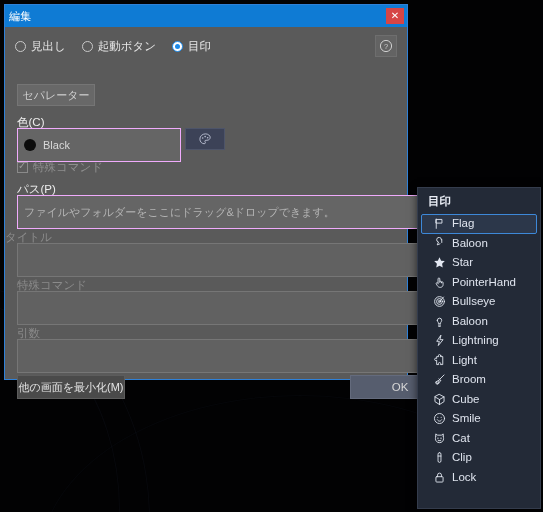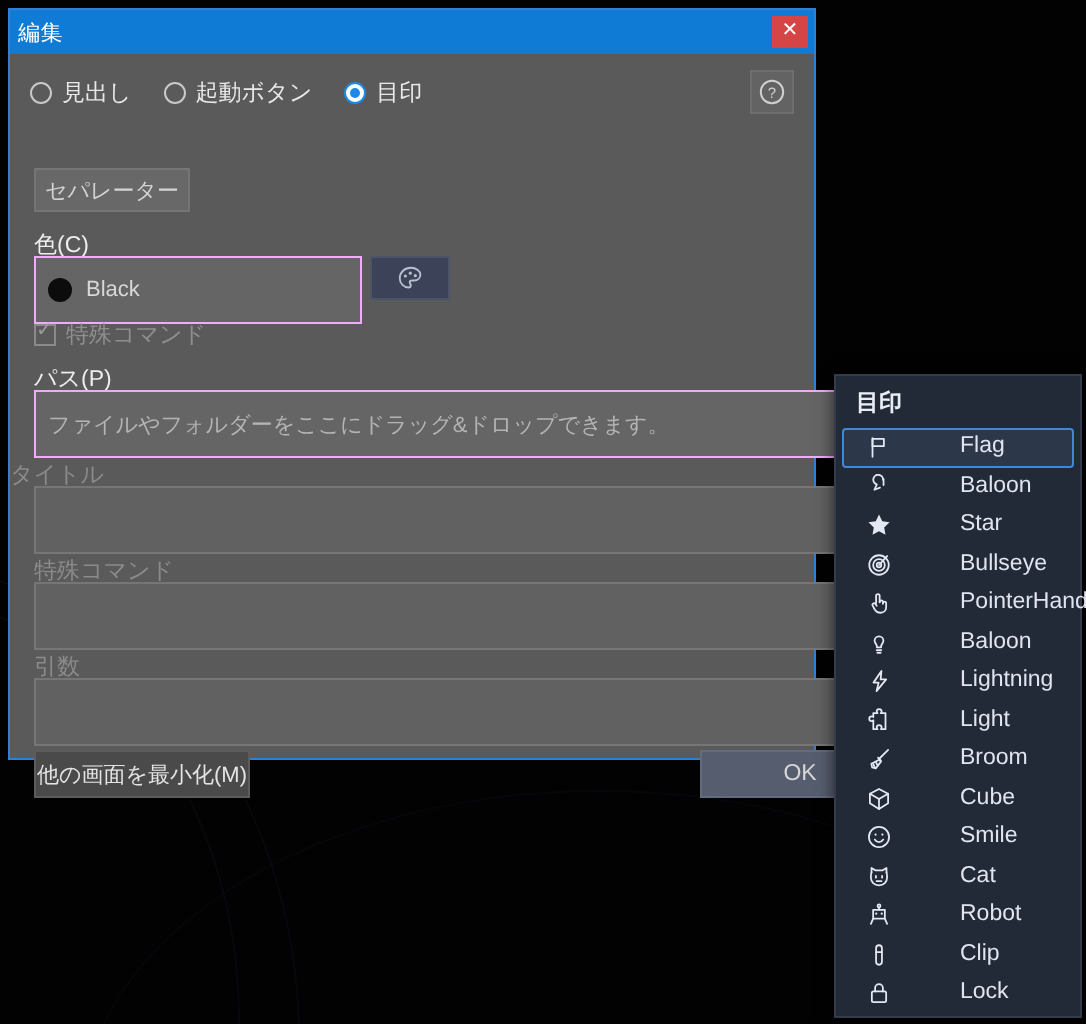--- a/index.html
+++ b/index.html
@@ -134,21 +134,21 @@
   #menu {
     position: absolute; left: 417px; top: 187px; width: 124px; height: 322px;
     background: #232a37; border: 1px solid #343c4c;
     box-shadow: 0 2px 8px rgba(0,0,0,0.6);
   }
   #menu-header {
     color: #e9edf5; font-size: 11.5px; padding: 6px 10px 5px 10px; font-weight: bold;
   }
   .menu-item {
     height: 19.5px; display: flex; align-items: center; padding-left: 10px;
-    color: #dfe4ee; font-size: 11.5px; cursor: pointer; margin: 0 3px; gap: 28px;
+    color: #dfe4ee; font-size: 11.5px; cursor: pointer; margin: 0 3px;
   }
   .menu-item.sel {
     background: #2b3purple; background: #2d3purple;
     background: #2c374a; border: 1px solid #3d88d8; border-radius: 2px;
     height: 19.5px; padding-left: 9px;
   }
   .mi-icon {
     width: 17px; flex: none; display: flex; align-items: center;
     justify-content: center; color: #e3e8f2; margin-right: 4px;
   }
@@ -267,37 +267,37 @@
           <span class="mi-icon">
             <svg width="13" height="13" viewBox="0 0 16 16">
               <path d="M8 1.6l2 4.1 4.5.6-3.3 3.2.8 4.5L8 11.9l-4 2.1.8-4.5L1.5 6.3l4.5-.6z" fill="#e3e8f2"></path>
             </svg>
           </span>
           <span class="mi-label">Star</span>
         </div>
         <div class="menu-item">
           <span class="mi-icon">
             <svg width="13" height="13" viewBox="0 0 16 16" fill="none" stroke="#e3e8f2" stroke-width="1.1" stroke-linecap="round" stroke-linejoin="round">
+              <path d="M6.2 8.2V3.6a1.1 1.1 0 0 1 2.2 0v4"></path>
+              <path d="M8.4 7.4a1 1 0 0 1 2 0v1"></path>
+              <path d="M10.4 8.2a1 1 0 0 1 2 0v2.4c0 2-1.5 3.4-3.4 3.4-1.8 0-3-.8-3.8-2.3L4 9.5a1 1 0 0 1 1.7-1l.9 1.2"></path>
+            </svg>
+          </span>
+          <span class="mi-label">PointerHand</span>
+        </div>
+        <div class="menu-item">
+          <span class="mi-icon">
+            <svg width="13" height="13" viewBox="0 0 16 16" fill="none" stroke="#e3e8f2" stroke-width="1.1" stroke-linecap="round" stroke-linejoin="round">
               <circle cx="8" cy="8" r="6"></circle>
               <circle cx="8" cy="8" r="3.6"></circle>
               <circle cx="8" cy="8" r="1.4"></circle>
               <path d="M8 8l5-5.5"></path>
             </svg>
           </span>
           <span class="mi-label">Bullseye</span>
-        </div>
-        <div class="menu-item">
-          <span class="mi-icon">
-            <svg width="13" height="13" viewBox="0 0 16 16" fill="none" stroke="#e3e8f2" stroke-width="1.1" stroke-linecap="round" stroke-linejoin="round">
-              <path d="M6.2 8.2V3.6a1.1 1.1 0 0 1 2.2 0v4"></path>
-              <path d="M8.4 7.4a1 1 0 0 1 2 0v1"></path>
-              <path d="M10.4 8.2a1 1 0 0 1 2 0v2.4c0 2-1.5 3.4-3.4 3.4-1.8 0-3-.8-3.8-2.3L4 9.5a1 1 0 0 1 1.7-1l.9 1.2"></path>
-            </svg>
-          </span>
-          <span class="mi-label">PointerHand</span>
         </div>
         <div class="menu-item">
           <span class="mi-icon">
             <svg width="13" height="13" viewBox="0 0 16 16" fill="none" stroke="#e3e8f2" stroke-width="1.1" stroke-linecap="round" stroke-linejoin="round">
               <path d="M5.3 6.6a2.7 2.7 0 1 1 5.4 0c0 1.3-.9 2-1.3 2.8l-.1 1.3H6.7l-.1-1.3c-.4-.8-1.3-1.5-1.3-2.8z"></path>
               <path d="M6.6 12.4h2.8"></path>
               <path d="M7 14h2"></path>
             </svg>
           </span>
           <span class="mi-label">Baloon</span>
@@ -359,34 +359,20 @@
               <path d="M6.1 7.3v1.1"></path>
               <path d="M9.9 7.3v1.1"></path>
               <path d="M6.5 10.6h3"></path>
             </svg>
           </span>
           <span class="mi-label">Cat</span>
         </div>
         <div class="menu-item">
           <span class="mi-icon">
             <svg width="13" height="13" viewBox="0 0 16 16" fill="none" stroke="#e3e8f2" stroke-width="1.1" stroke-linecap="round" stroke-linejoin="round">
-              <circle cx="8" cy="2.4" r="0.9"></circle>
-              <path d="M8 3.3v1.5"></path>
-              <path d="M4.4 4.8h7.2v5.4H4.4z"></path>
-              <circle cx="6.3" cy="7.2" r="0.7" fill="#e3e8f2" stroke="none"></circle>
-              <circle cx="9.7" cy="7.2" r="0.7" fill="#e3e8f2" stroke="none"></circle>
-              <path d="M4.4 10.2L3 13.4"></path>
-              <path d="M11.6 10.2l1.4 3.2"></path>
-            </svg>
-          </span>
-          <span class="mi-label">Robot</span>
-        </div>
-        <div class="menu-item">
-          <span class="mi-icon">
-            <svg width="13" height="13" viewBox="0 0 16 16" fill="none" stroke="#e3e8f2" stroke-width="1.1" stroke-linecap="round" stroke-linejoin="round">
               <rect x="6.2" y="2" width="3.6" height="12" rx="1.8"></rect>
               <path d="M6.2 6.2h3.6"></path>
             </svg>
           </span>
           <span class="mi-label">Clip</span>
         </div>
         <div class="menu-item">
           <span class="mi-icon">
             <svg width="13" height="13" viewBox="0 0 16 16" fill="none" stroke="#e3e8f2" stroke-width="1.1" stroke-linecap="round" stroke-linejoin="round">
               <rect x="3.6" y="7" width="8.8" height="6.6" rx="1"></rect>

